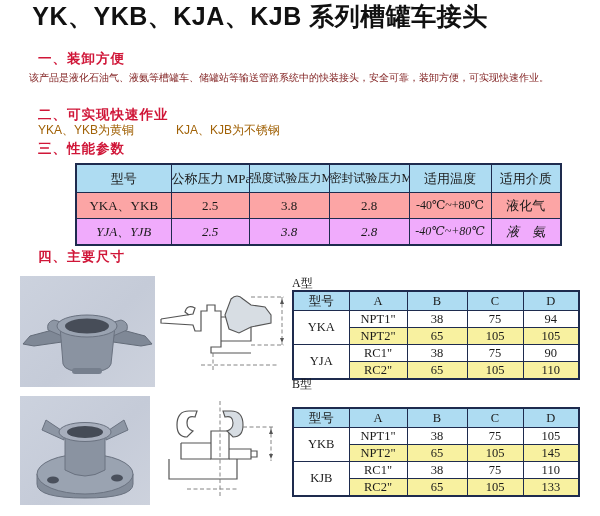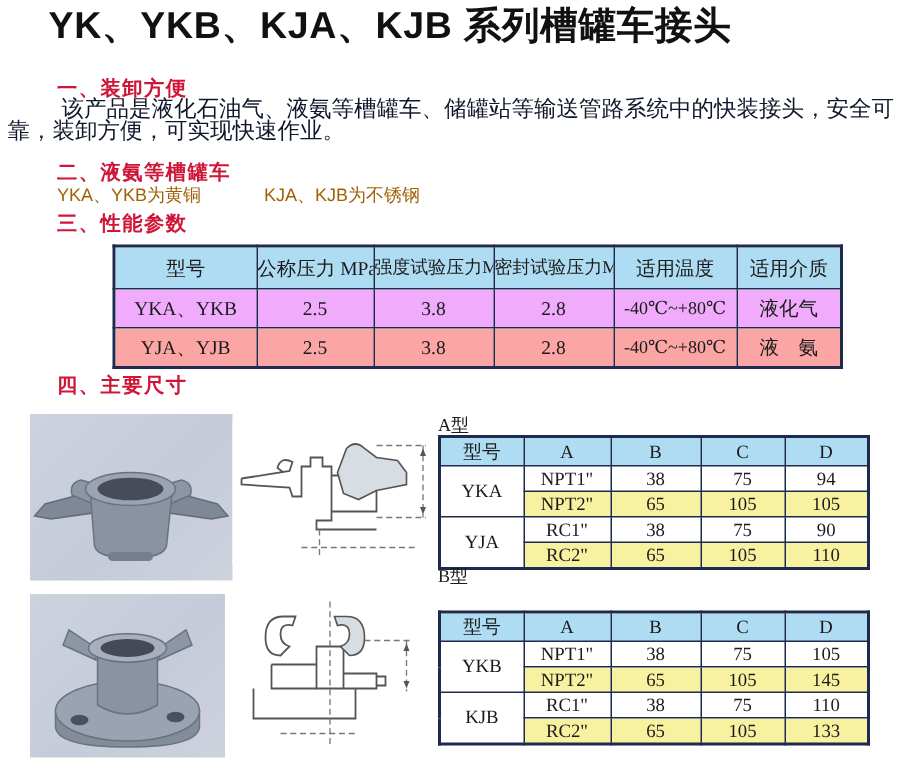--- a/index.html
+++ b/index.html
@@ -15,38 +15,38 @@
   .red-heading{
     position:absolute;left:38px;font-size:13.5px;font-weight:bold;color:#d01638;
     letter-spacing:1px;
   }
   .h-features{top:50px;}
   .h-materials{top:106px;}
   .h-performance{top:140px;text-align:center;}
   .h-dimensions{top:248px;}
   .paragraph{
     position:absolute;left:5px;top:65px;width:591px;
-    font-size:15px;line-height:15px;text-indent:2.4em;color:#0f172a;
+    font-size:10px;line-height:25px;text-indent:2.4em;color:#7f1d1d;
   }
   .materials-line{
     position:absolute;left:38px;top:122px;font-size:12px;color:#a16207;
   }
   .materials-line .gap{display:inline-block;width:42px;}
   
   table{border-collapse:collapse;table-layout:fixed;padding-left:46px;}
   td,th{border:1px solid #1e2b4e;text-align:center;vertical-align:middle;
     overflow:hidden;white-space:nowrap;padding:0;}
   .perf-table{
     position:absolute;left:75px;top:163px;width:485px;
     font-family:"Liberation Serif","DejaVu Serif",serif;font-size:13px;
     border:2px solid #1e2b4e;
   }
   .perf-table th{height:27px;background:#aedcf2;font-weight:normal;font-size:13px;}
-  .perf-table td{height:25px;background:#f0abfc;}
-  .perf-table tr.yellow td{background:#fca5a5;}
+  .perf-table td{height:25px;background:#fca5a5;}
+  .perf-table tr.yellow td{background:#f0abfc;font-style:italic;}
   .perf-table .small{font-size:12px;}
   .dim-label{
     position:absolute;font-family:"Liberation Serif","DejaVu Serif",serif;
     font-size:12px;color:#1a1a1a;
   }
   .label-a{left:292px;top:275px;}
   .label-b{left:292px;top:376px;}
   .dim-table{
     position:absolute;left:292px;width:286px;
     font-family:"Liberation Serif","DejaVu Serif",serif;font-size:12.5px;
@@ -71,21 +71,21 @@
 </head>
 <body>
 
 <div class="page">
 
   <div class="title">YK、YKB、KJA、KJB 系列槽罐车接头</div>
 
   <div class="red-heading h-features">一、装卸方便</div>
   <div class="paragraph">该产品是液化石油气、液氨等槽罐车、储罐站等输送管路系统中的快装接头，安全可靠，装卸方便，可实现快速作业。</div>
 
-  <div class="red-heading h-materials">二、液氨等槽罐车</div>
+  <div class="red-heading h-materials">二、可实现快速作业</div>
   <div class="materials-line">
     <span>YKA、YKB为黄铜</span><span class="gap"></span><span>KJA、KJB为不锈钢</span>
   </div>
 
   <div class="red-heading h-performance">三、性能参数</div>
 
   <table class="perf-table">
     <colgroup>
       <col style="width:95px">
         <col style="width:78px">

